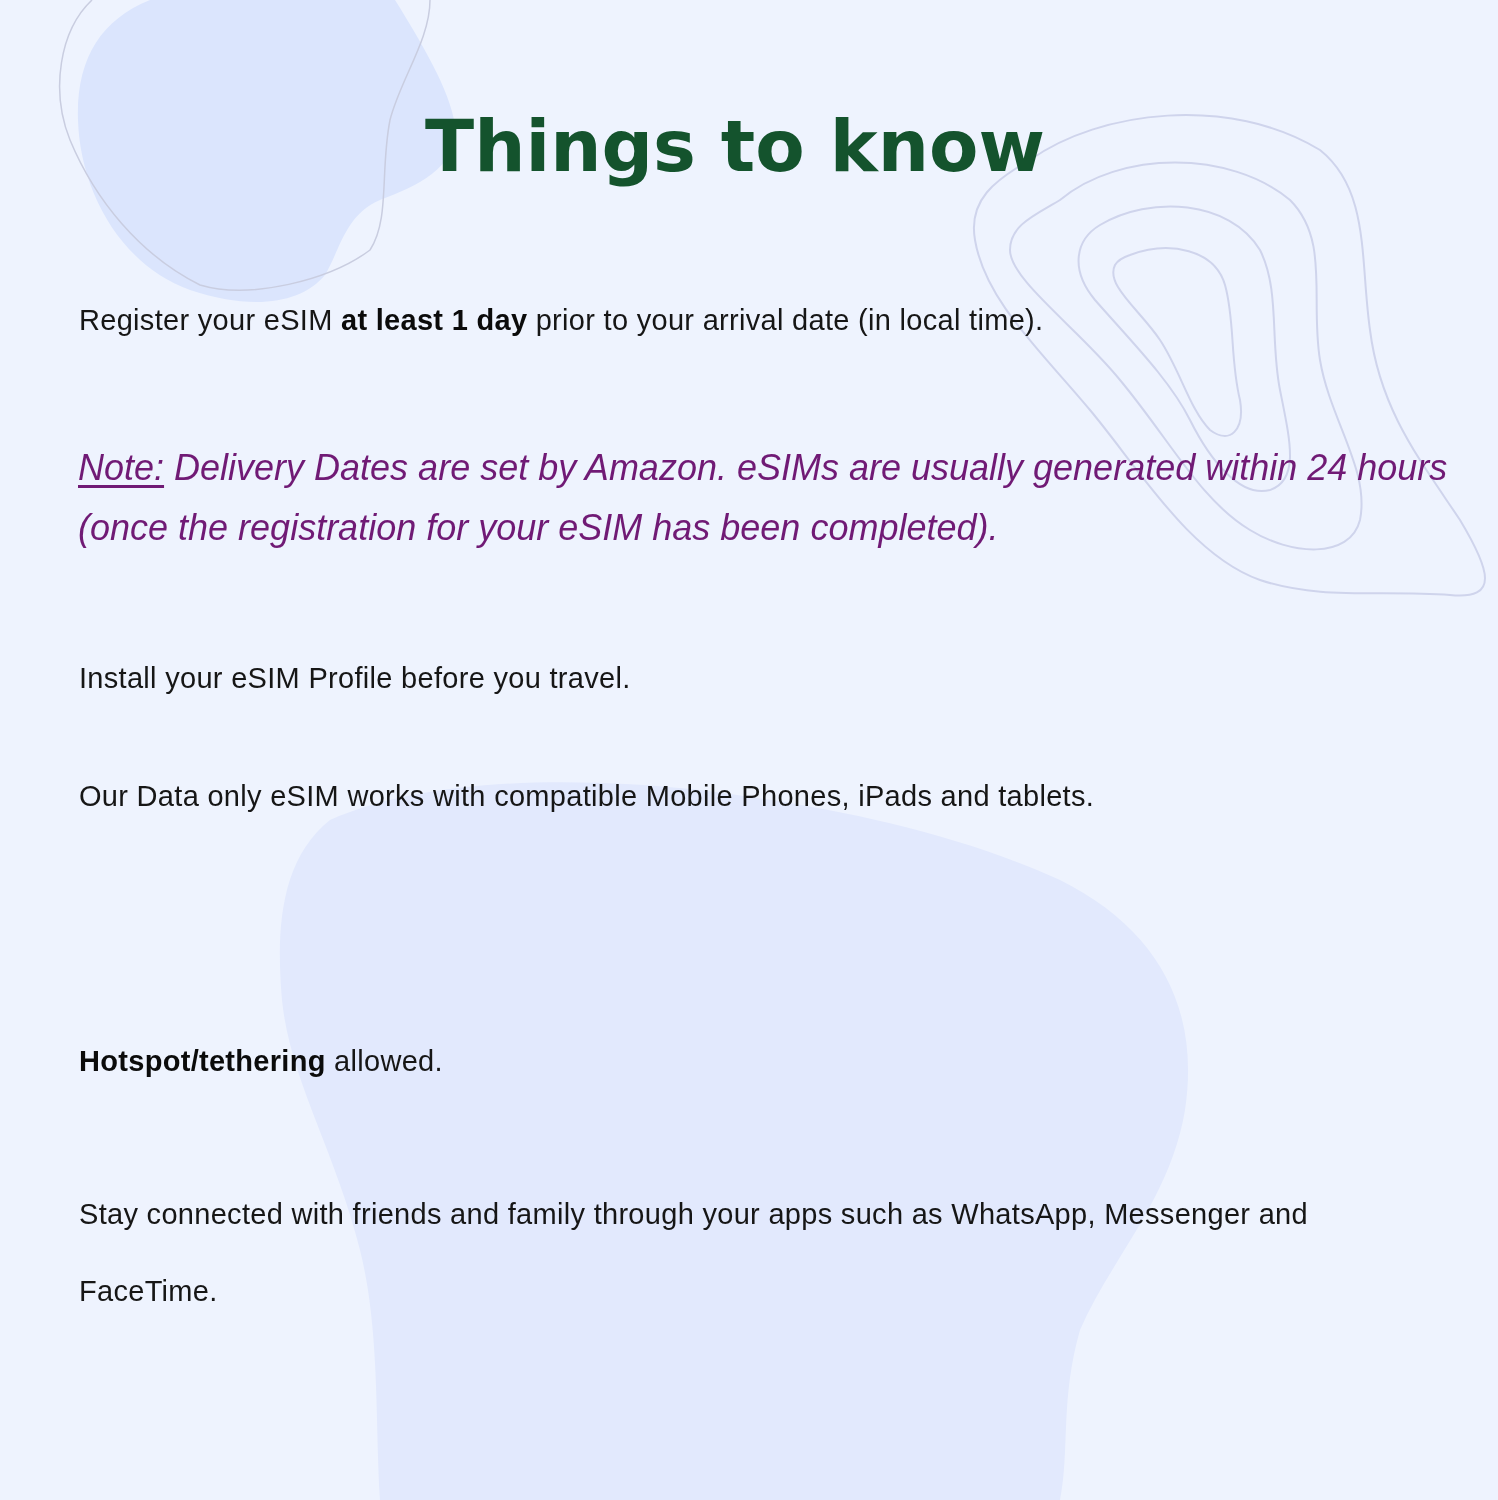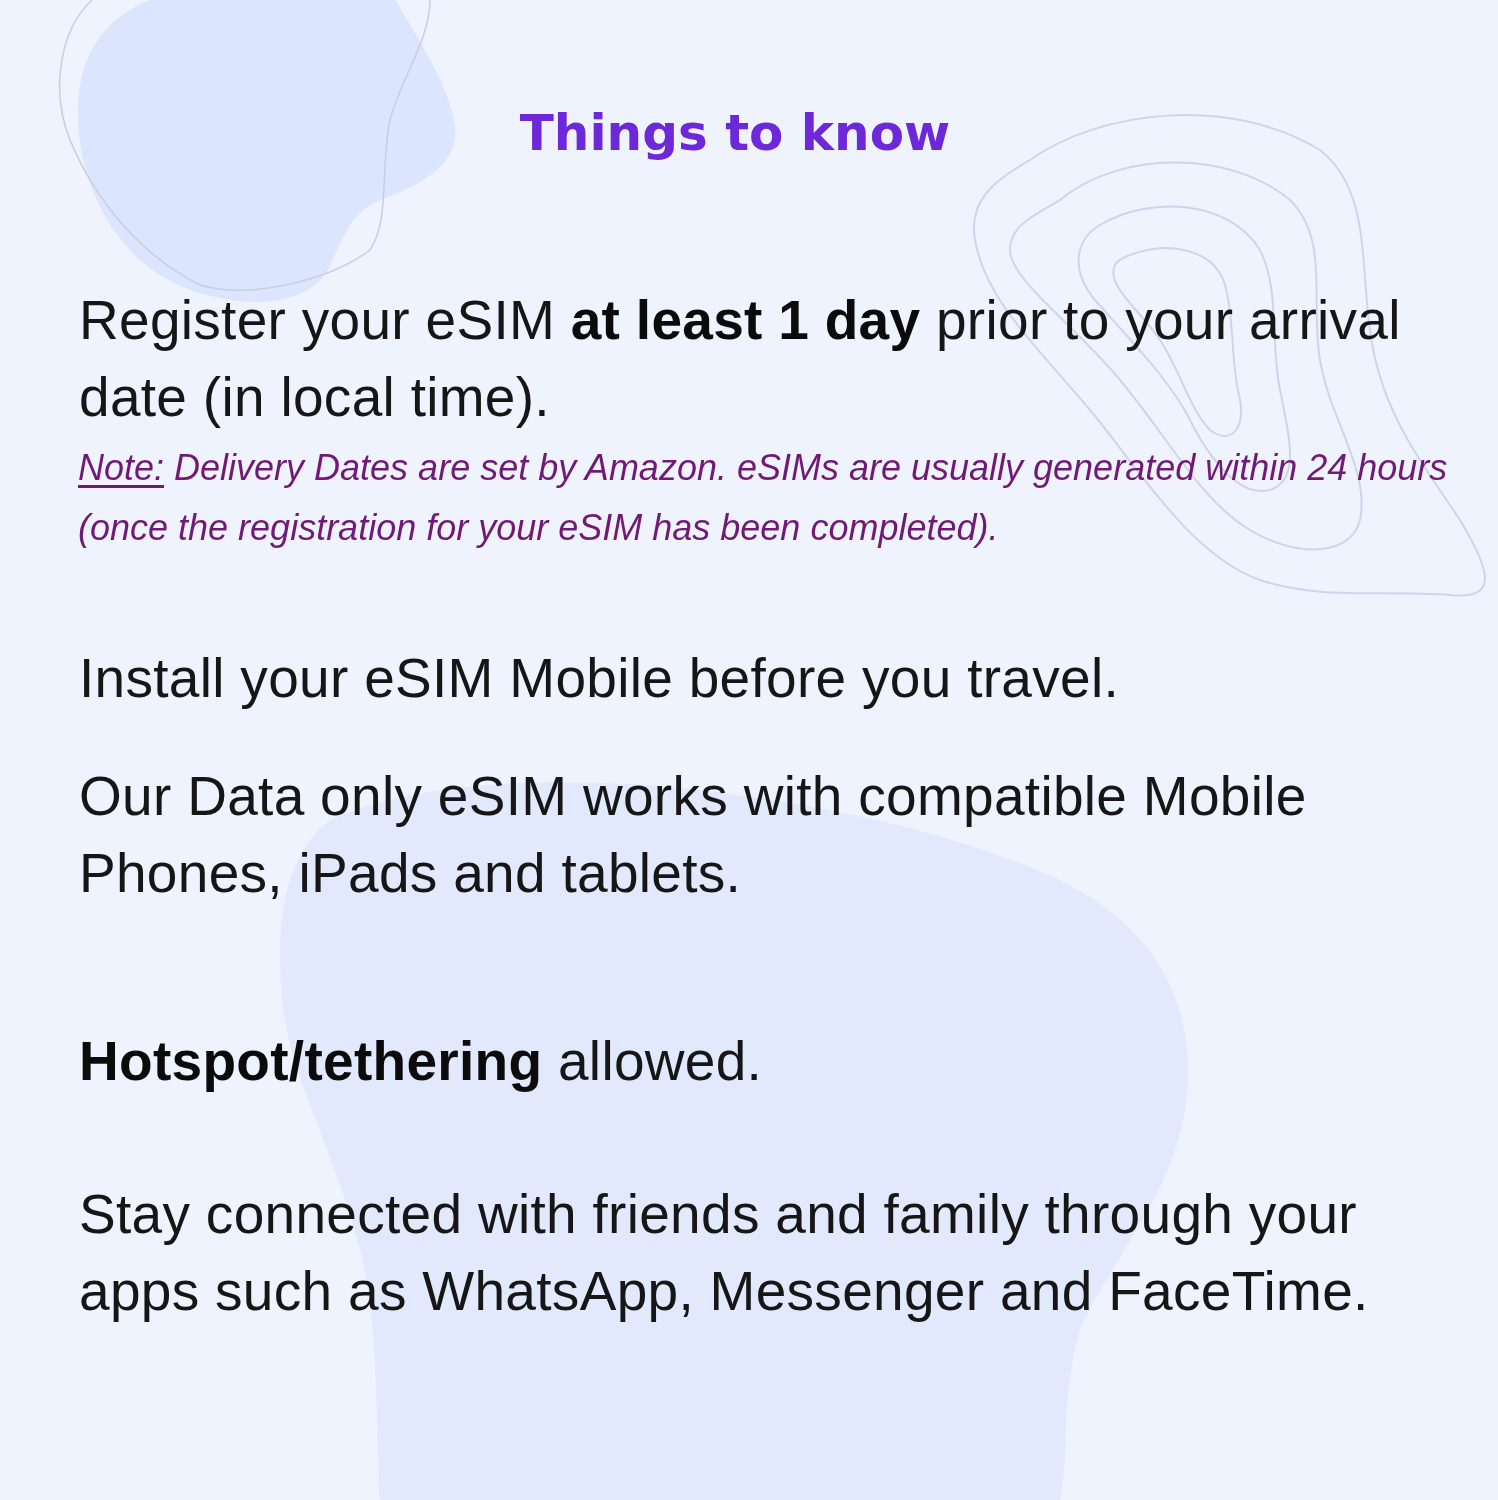--- a/index.html
+++ b/index.html
@@ -1,20 +1,20 @@
 <!DOCTYPE html>
 <html><head>
 <meta charset="utf-8">
 <style>
   html, body { margin:0; padding:0; }
   body { width:1498px; height:1500px; overflow:hidden; background:#eef3fe; position:relative; font-family:"Liberation Sans", sans-serif; color:#111; }
   .bg { position:absolute; left:0; top:0; width:1498px; height:1500px; z-index:0; }
   .content { position:absolute; left:0; top:0; width:1498px; height:1500px; z-index:1; }
-  .title { position:absolute; left:0; width:1470px; top:104px; text-align:center; font-family:"DejaVu Sans", sans-serif; font-weight:bold; font-size:50px; letter-spacing:0px; color:#6d28d9; }
-  .para { position:absolute; left:79px; width:1360px; font-size:55px; line-height:77px; color:#161616; letter-spacing:0.3px; }
+  .title { position:absolute; left:0; width:1470px; top:104px; text-align:center; font-family:"DejaVu Sans", sans-serif; font-weight:bold; font-size:72px; letter-spacing:0px; color:#14532d; }
+  .para { position:absolute; left:79px; width:1360px; font-size:29px; line-height:77px; color:#161616; letter-spacing:0.3px; }
   .para b { font-weight:bold; color:#0b0b0b; }
   .note { position:absolute; left:78px; top:438px; width:1380px; font-size:36px; line-height:60px; font-style:italic; color:#701a75; }
   .note u { text-decoration:underline; text-underline-offset:5px; }
 </style>
 </head>
 <body>
 
 <svg class="bg" viewBox="0 0 1498 1500" xmlns="http://www.w3.org/2000/svg">
 
   <path d="M150,0 L395,0 C420,40 450,90 455,125 C460,165 420,185 380,200 C345,215 340,250 325,275 C300,305 250,310 190,290 C120,265 80,190 78,120 C76,60 100,20 150,0 Z" fill="#dbe5fd"></path>
@@ -30,20 +30,20 @@
   </g>
 </svg>
 
 <div class="content">
   <div class="title">Things to know</div>
 
   <div class="para" style="top:282px;"><span>Register your eSIM </span><b>at least 1 day</b><span> prior to your arrival date (in local time).</span></div>
 
   <div class="note"><u>Note:</u><span> Delivery Dates are set by Amazon. eSIMs are usually generated within 24 hours (once the registration for your eSIM has been completed).</span></div>
 
-  <div class="para" style="top:640px;">Install your eSIM Mobile before you travel.</div>
+  <div class="para" style="top:640px;">Install your eSIM Profile before you travel.</div>
 
   <div class="para" style="top:758px;">Our Data only eSIM works with compatible Mobile Phones, iPads and tablets.</div>
 
   <div class="para" style="top:1023px;"><b>Hotspot/tethering</b><span> allowed.</span></div>
 
   <div class="para" style="top:1176px;">Stay connected with friends and family through your apps such as WhatsApp, Messenger and FaceTime.</div>
 </div>
 
 </body></html>

